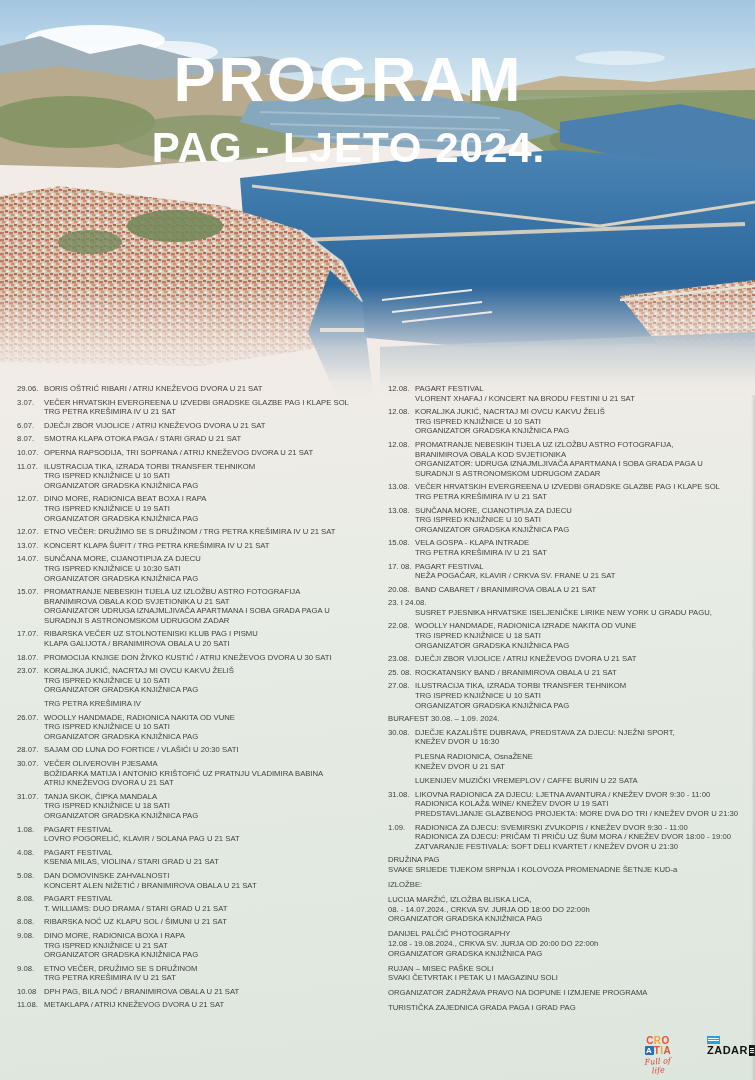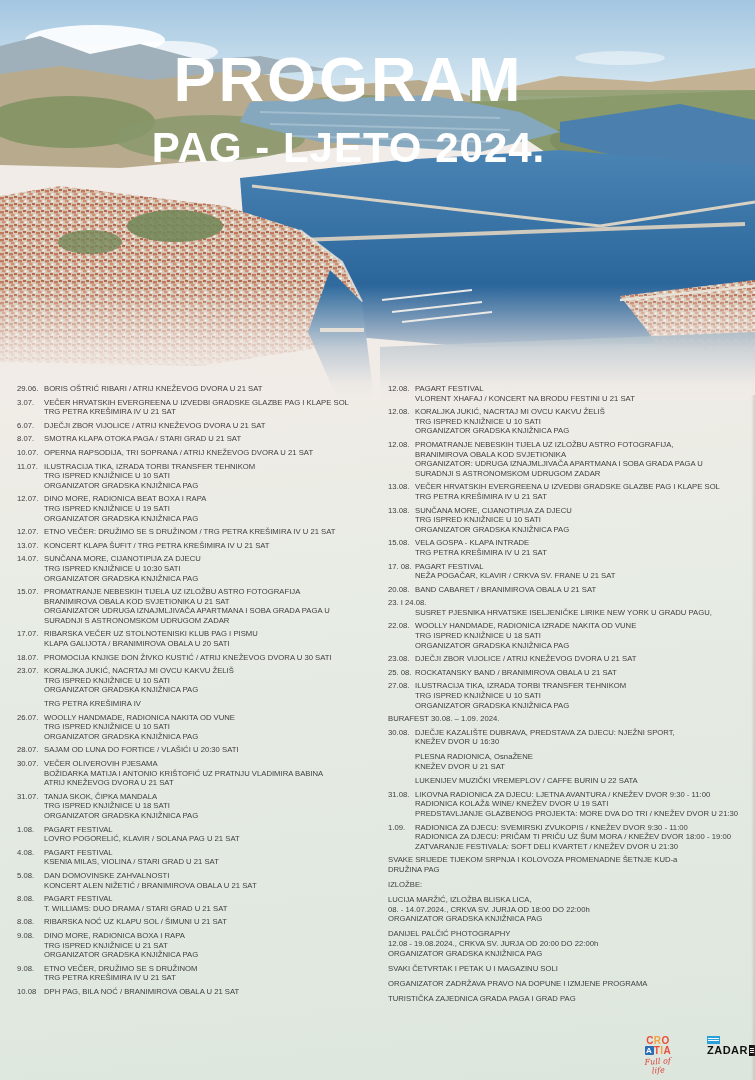--- a/index.html
+++ b/index.html
@@ -289,20 +289,26 @@
           <div class="line">ETNO VEČER, DRUŽIMO SE S DRUŽINOM</div>
           <div class="line">TRG PETRA KREŠIMIRA IV U 21 SAT</div>
         </div>
       </div>
       <div class="event">
         <span class="date">10.08</span>
         <div class="lines">
           <div class="line">DPH PAG, BILA NOĆ / BRANIMIROVA OBALA U 21 SAT</div>
         </div>
       </div>
+      <div class="event">
+        <span class="date">11.08.</span>
+        <div class="lines">
+          <div class="line">METAKLAPA / ATRIJ KNEŽEVOG DVORA U 21 SAT</div>
+        </div>
+      </div>
     </div>
   <div class="col right" id="col-right">
       <div class="event">
         <span class="date">12.08.</span>
         <div class="lines">
           <div class="line">PAGART FESTIVAL</div>
           <div class="line">VLORENT XHAFAJ / KONCERT NA BRODU FESTINI U 21 SAT</div>
         </div>
       </div>
       <div class="event">
@@ -414,37 +420,38 @@
       </div>
       <div class="event">
         <span class="date">1.09.</span>
         <div class="lines">
           <div class="line">RADIONICA ZA DJECU: SVEMIRSKI ZVUKOPIS / KNEŽEV DVOR 9:30 - 11:00</div>
           <div class="line">RADIONICA ZA DJECU: PRIČAM TI PRIČU UZ ŠUM MORA / KNEŽEV DVOR 18:00 - 19:00</div>
           <div class="line">ZATVARANJE FESTIVALA: SOFT DELI KVARTET / KNEŽEV DVOR U 21:30</div>
         </div>
       </div>
       <div class="note">
+        <div class="line">DRUŽINA PAG</div>
         <div class="line">SVAKE SRIJEDE TIJEKOM SRPNJA I KOLOVOZA PROMENADNE ŠETNJE KUD-a</div>
-        <div class="line">DRUŽINA PAG</div>
       </div>
       <div class="note">
         <div class="line">IZLOŽBE:</div>
       </div>
       <div class="note">
         <div class="line">LUCIJA MARŽIĆ, IZLOŽBA BLISKA LICA,</div>
         <div class="line">08. - 14.07.2024., CRKVA SV. JURJA  OD 18:00 DO 22:00h</div>
         <div class="line">ORGANIZATOR GRADSKA KNJIŽNICA PAG</div>
       </div>
       <div class="note">
         <div class="line">DANIJEL PALČIĆ PHOTOGRAPHY</div>
         <div class="line">12.08 - 19.08.2024., CRKVA SV. JURJA OD 20:00 DO 22:00h</div>
         <div class="line">ORGANIZATOR GRADSKA KNJIŽNICA PAG</div>
       </div>
       <div class="note">
+        <div class="line">RUJAN – MISEC PAŠKE SOLI</div>
         <div class="line">SVAKI ČETVRTAK I PETAK U I MAGAZINU SOLI</div>
       </div>
       <div class="note">
         <div class="line">ORGANIZATOR ZADRŽAVA PRAVO NA DOPUNE I IZMJENE PROGRAMA</div>
       </div>
       <div class="note">
         <div class="line">TURISTIČKA ZAJEDNICA GRADA PAGA I GRAD PAG</div>
       </div>
     </div>
 

